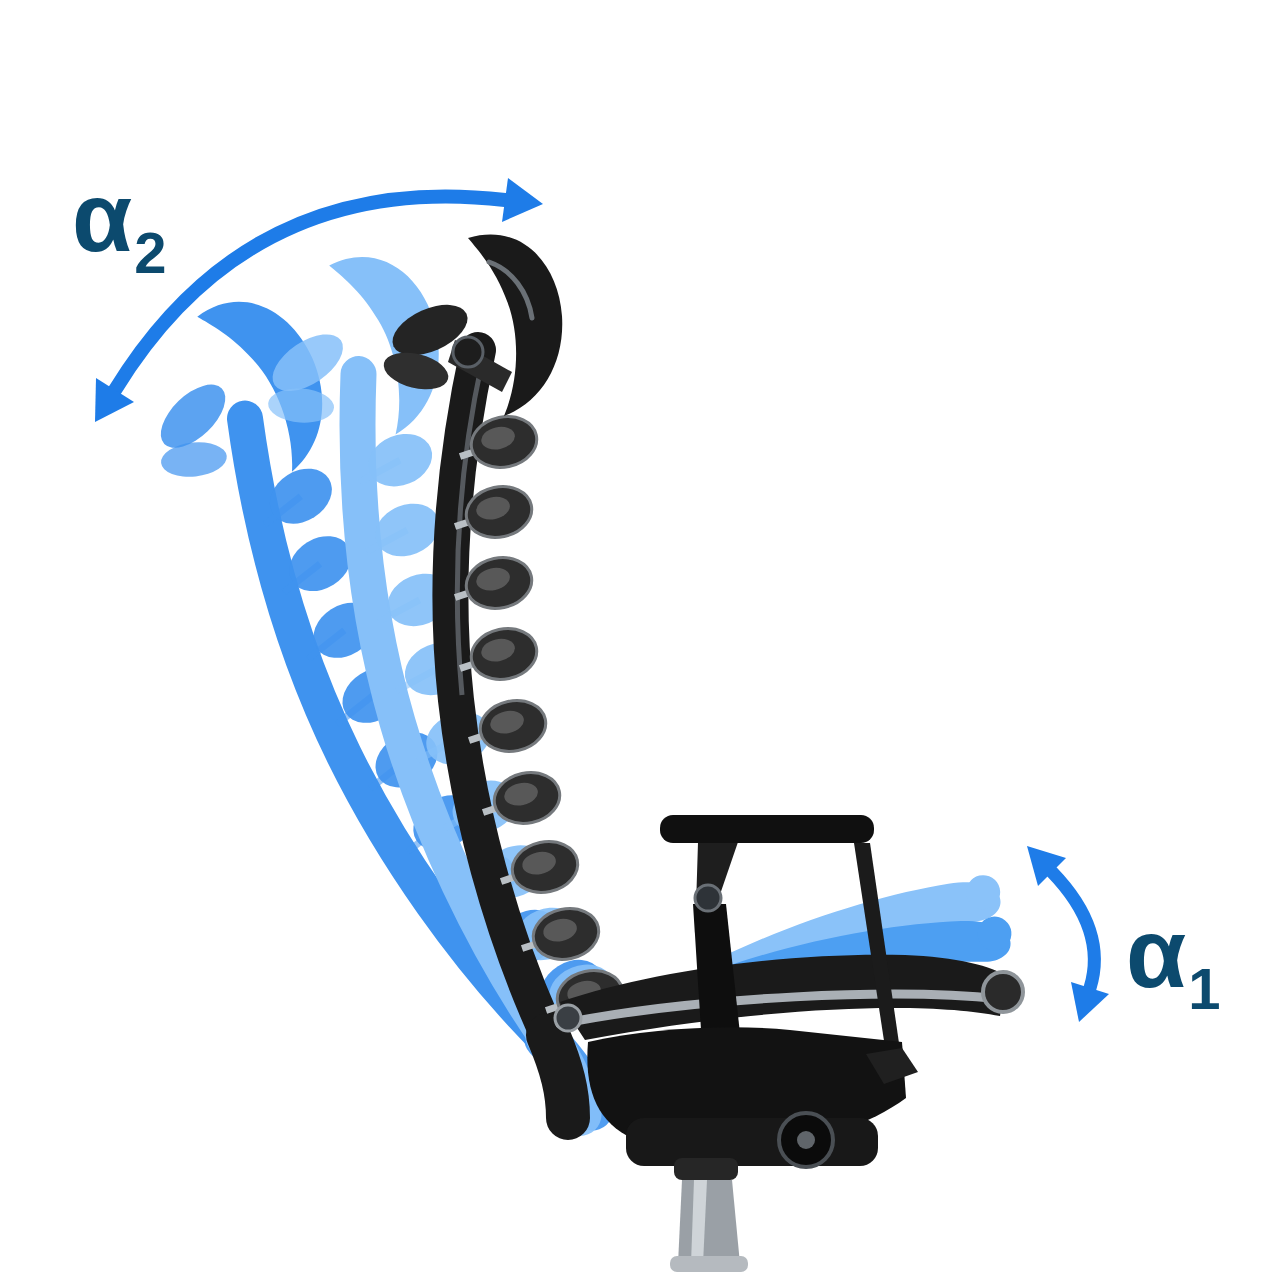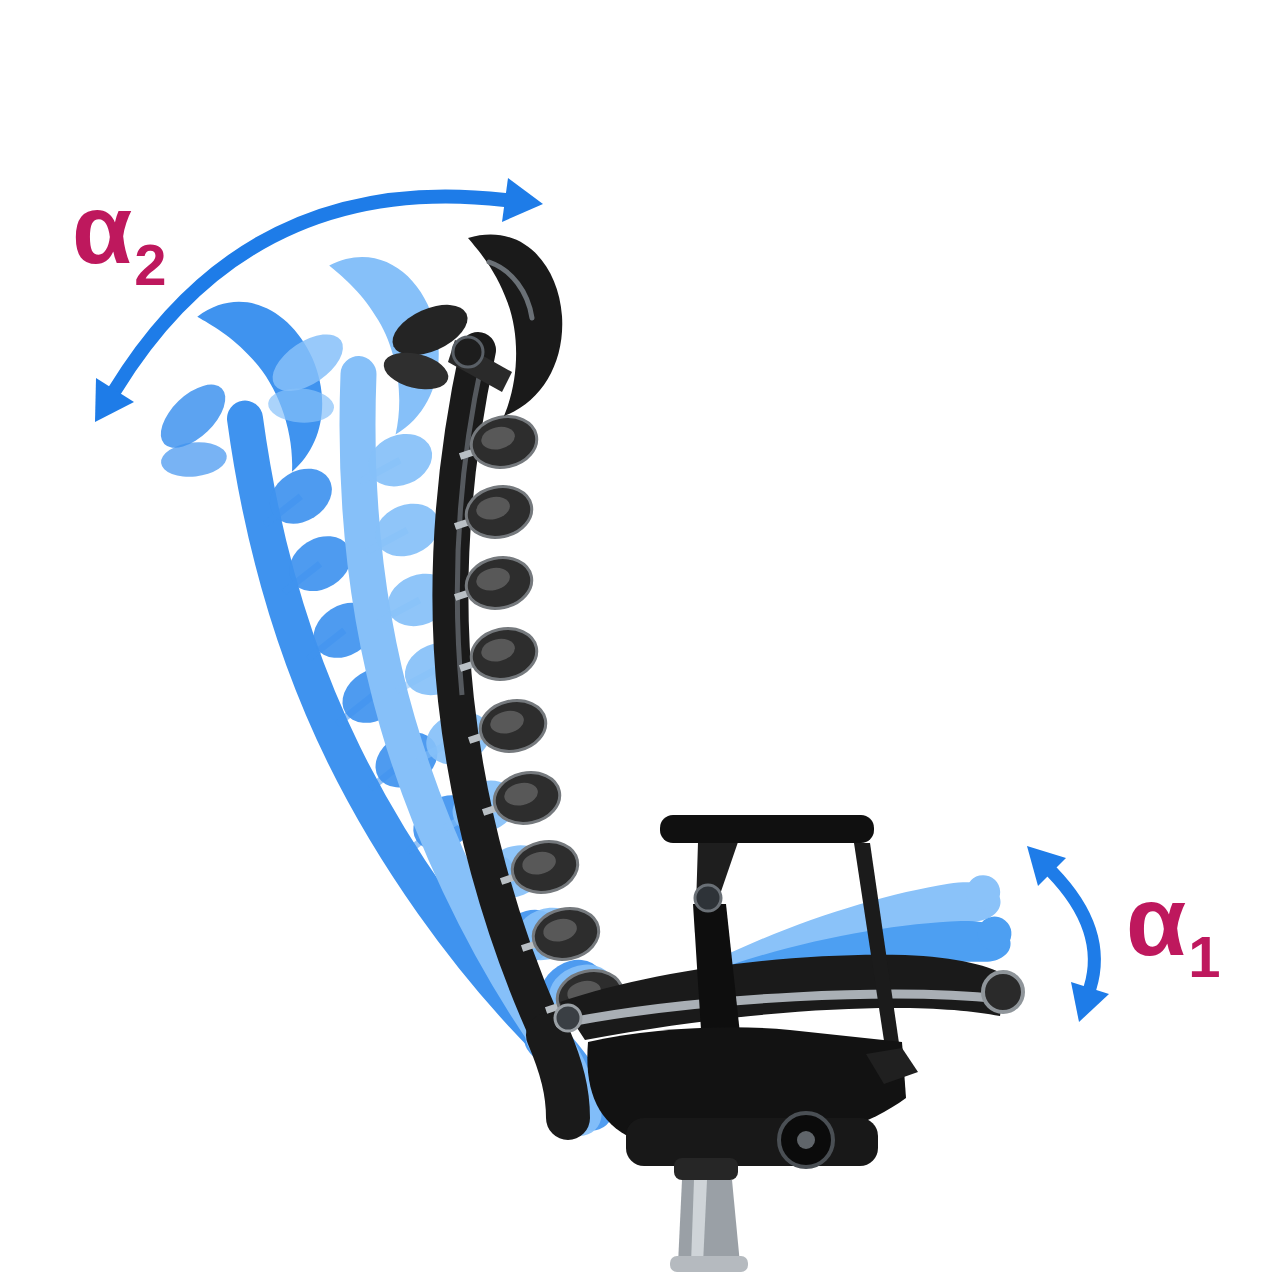--- a/index.html
+++ b/index.html
@@ -7,31 +7,30 @@
     position: relative;
     width: 1280px;
     height: 1280px;
     background: #ffffff;
     overflow: hidden;
     font-family: "Liberation Sans", sans-serif;
   }
   .stage svg { position: absolute; left: 0; top: 0; }
   .angle-label {
     position: absolute;
-    color: #be185d;
+    color: #0c4a6e;
     font-weight: 600;
     line-height: 1;
     user-select: none;
     white-space: nowrap;
-    margin-top: 12px;
   }
   .angle-label .sym { font-size: 98px; }
   .angle-label .sub { font-size: 58px; position: relative; top: 22px; left: 2px; }
   #alpha2-label { left: 72px;  top: 168px; }
-  #alpha1-label { left: 1126px; top: 860px; }
+  #alpha1-label { left: 1126px; top: 904px; }
   
   .ghost-far  { color: #3F93EF; }
   .ghost-near { color: #86C0F9; }
   .gseat-up   { color: #8AC2F9; }
   .gseat-low  { color: #4D9FF2; }
   .chair      { color: #1A1A1A; }
 </style>
 </head>
 <body>
 

